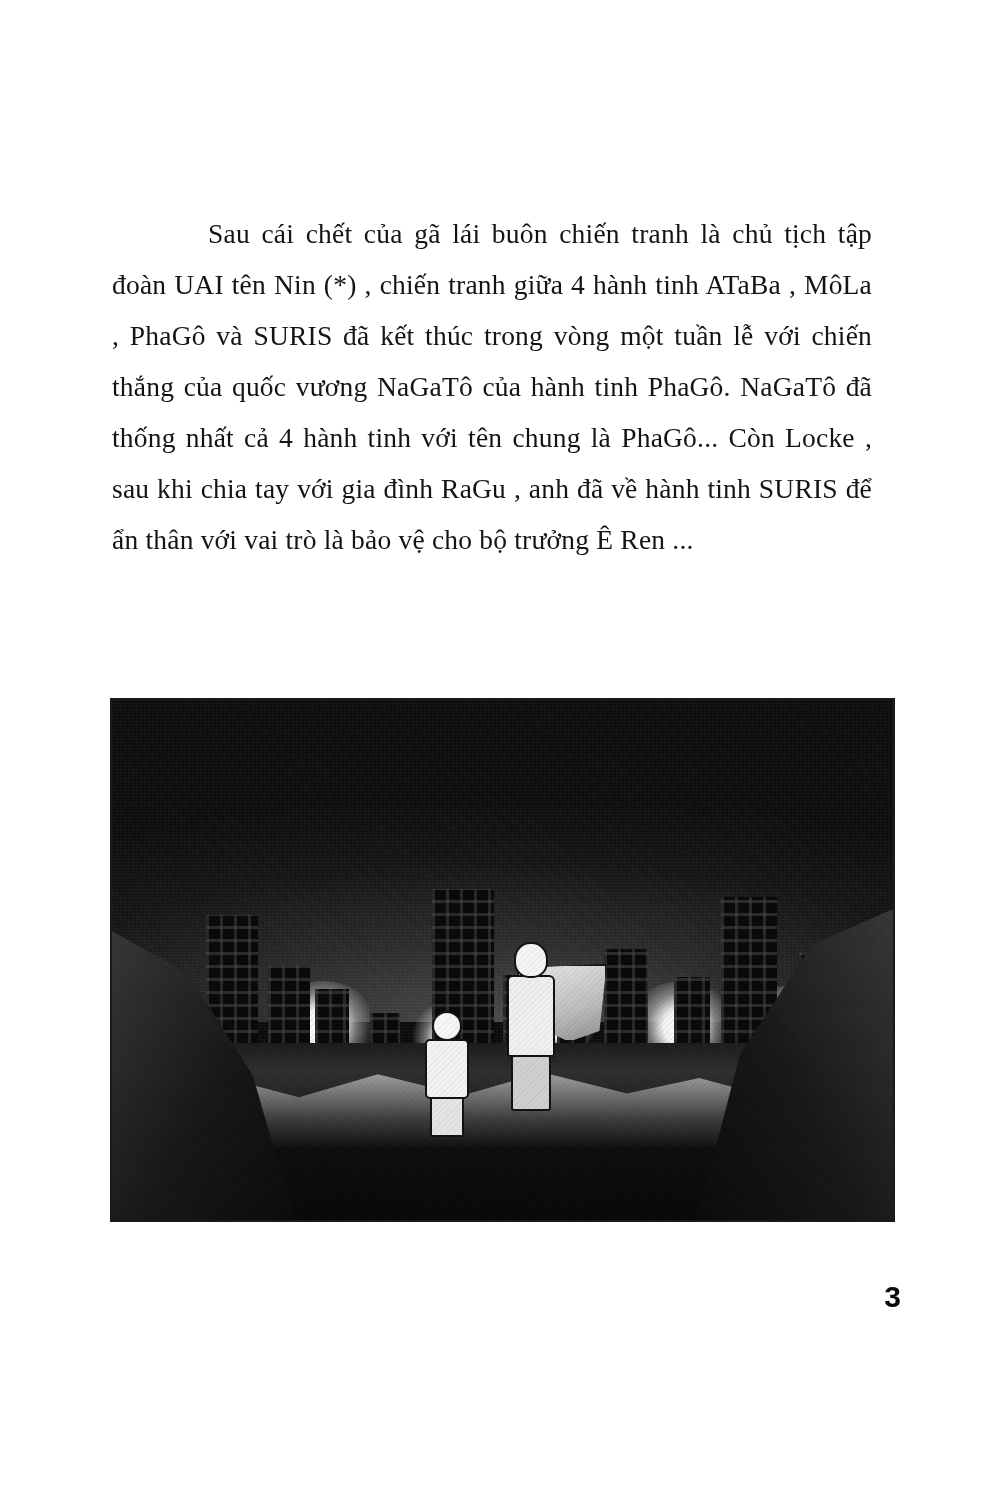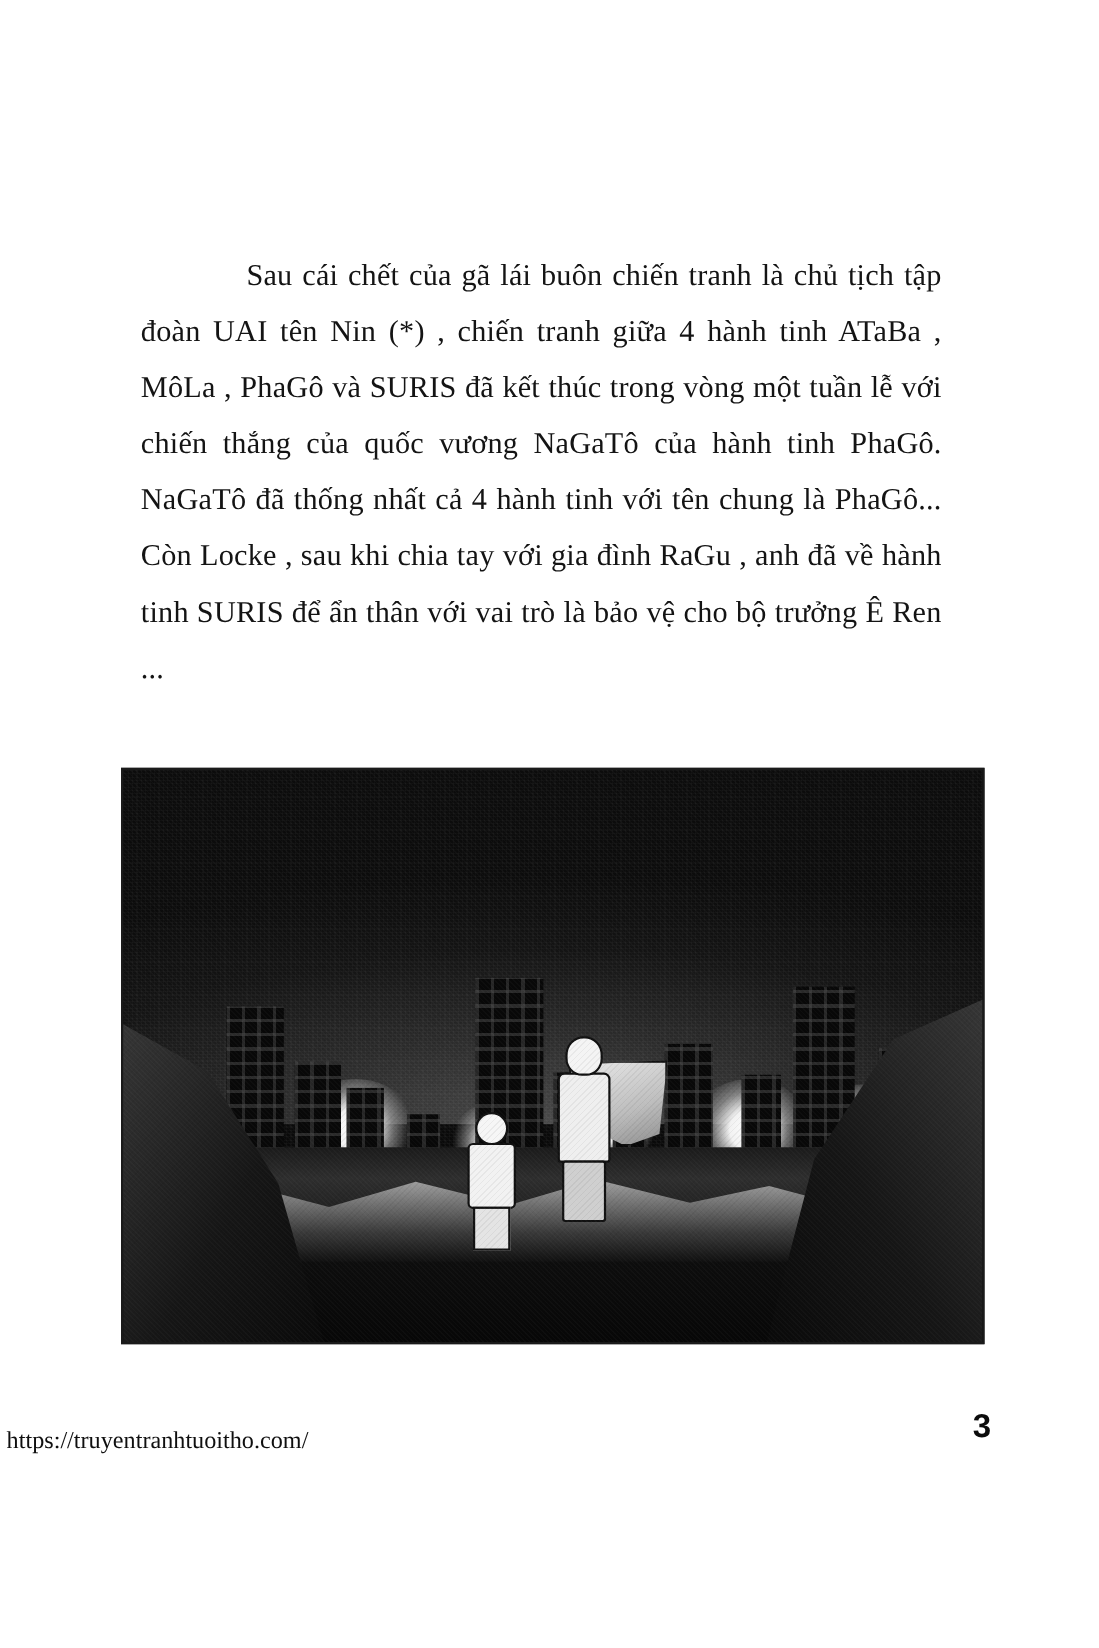--- a/index.html
+++ b/index.html
@@ -28,21 +28,21 @@
     top: 208px;
     width: 760px;
     font-size: 27.5px;
     line-height: 51px;
     text-align: justify;
     text-justify: inter-word;
     letter-spacing: 0.2px;
     color: #141414;
   }
   .text-block p {
-    margin: 16px;
+    margin: 0;
     text-indent: 96px;
   }
 
   
   .panel {
     position: absolute;
     left: 110px;
     top: 698px;
     width: 781px;
     height: 520px;
@@ -271,16 +271,15 @@
 
     <div class="figure-child" style="left:39%; bottom:16%; width:60px;">
       <div class="child-head"></div>
       <div class="child-body"></div>
       <div class="child-legs"></div>
     </div>
 
     <div class="panel-grain"></div>
   </div>
 
-  <div class="footer-url">https://truyentranhtuoitho.com/</div>
   <div class="page-number">3</div>
 
 </div>
 
 </body></html>

